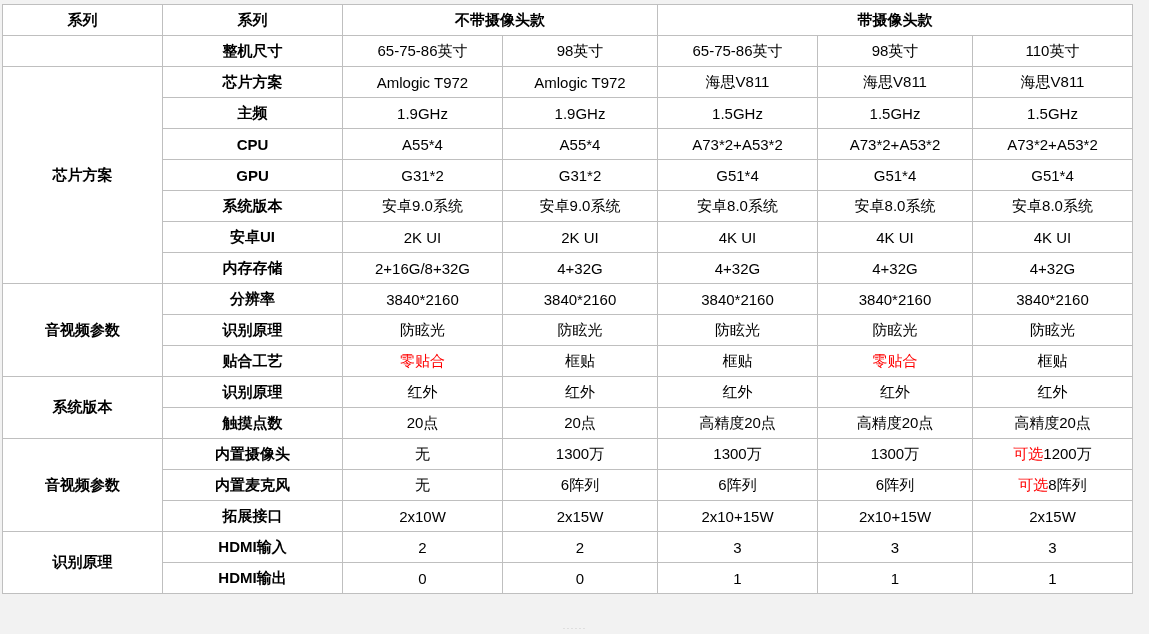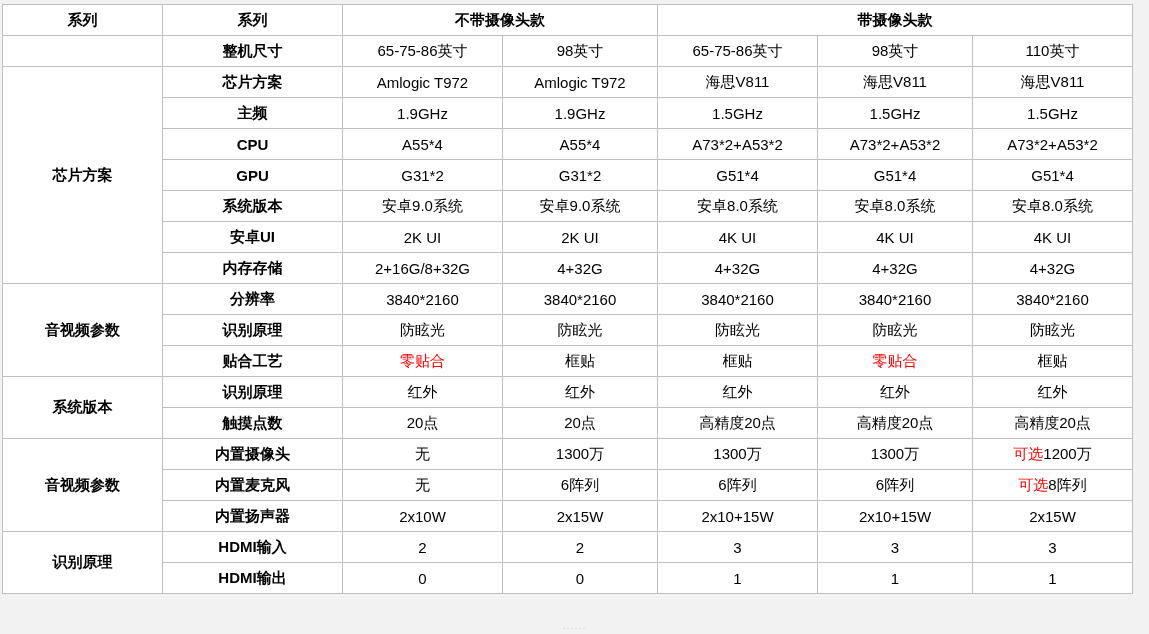--- a/index.html
+++ b/index.html
@@ -238,21 +238,21 @@
         </tr>
         <tr>
           <td class="spec-name">内置麦克风</td>
           <td class="val">无</td>
           <td class="val">6阵列</td>
           <td class="val">6阵列</td>
           <td class="val">6阵列</td>
           <td class="val"><span class="red">可选</span>8阵列</td>
         </tr>
         <tr>
-          <td class="spec-name">内置扬声器</td>
+          <td class="spec-name">拓展接口</td>
           <td class="val">2x10W</td>
           <td class="val">2x15W</td>
           <td class="val">2x10+15W</td>
           <td class="val">2x10+15W</td>
           <td class="val">2x15W</td>
         </tr>
         <tr>
           <td class="group" rowspan="2">识别原理</td>
           <td class="spec-name">HDMI输入</td>
           <td class="val">2</td>

